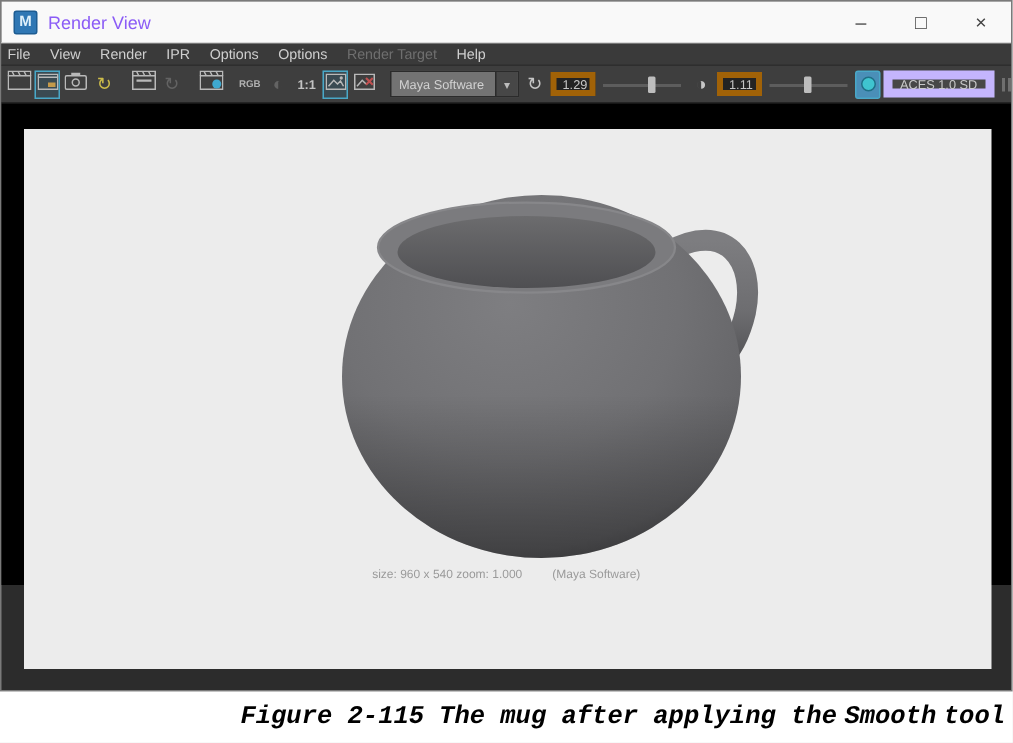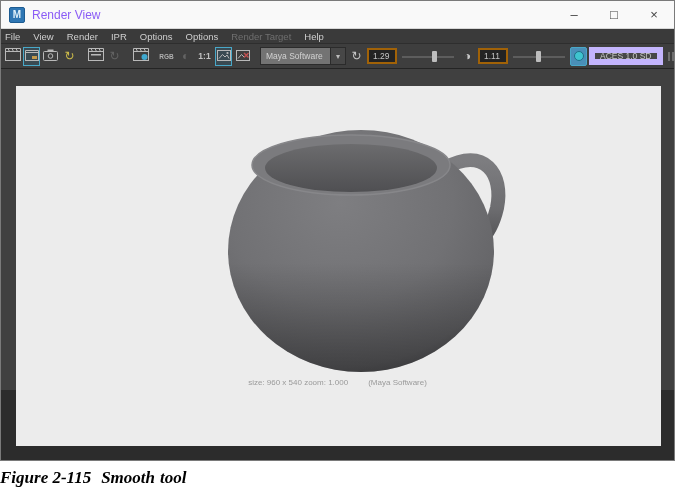--- a/index.html
+++ b/index.html
@@ -54,48 +54,48 @@
   .dropdown {
     width:86px; height:18px; background:#737373; border:1px solid #2b2b2b; display:flex;
     align-items:center; flex:0 0 auto;
   }
   .dropdown .val { flex:1; font-size:8.5px; color:#d2d2d2; padding-left:5px; }
   .dropdown .arrow {
     width:15px; height:100%; background:#474747; color:#bcbcbc; font-size:8px;
     display:flex; align-items:center; justify-content:center; border-left:1px solid #2b2b2b;
   }
   .numfield {
-    width:30px; height:16px; background:#232323; border:2px solid #a16207; color:#c5c5c5;
+    width:30px; height:16px; background:#232323; border:4px solid #a16207; color:#c5c5c5;
     font-size:8.5px; display:flex; align-items:center; padding-left:4px; flex:0 0 auto;
   }
   .slider { width:52px; height:11px; position:relative; flex:0 0 auto; margin:0 3px; }
   .slider .track { position:absolute; left:0; right:0; top:5px; height:2px; background:#5d5d5d; }
   .slider .handle { position:absolute; top:0; width:5px; height:11px; background:#bdbdbd; border-radius:1px; }
   .cm-sphere { width:10px; height:10px; border-radius:50%; background:#3fc4cf; border:1px solid #1f6f86; }
   .aces {
     height:18px; background:#474747; border:6px solid #c4b5fd; color:#c9c9c9; font-size:8.5px;
     display:flex; align-items:center; padding:0 5px; flex:0 0 auto;
   }
   .pause { display:flex; gap:2px; flex:0 0 auto; margin:0 3px; }
   .pause i { width:2px; height:9px; background:#6f6f6f; display:block; }
   .ipr-mem { font-size:8px; color:#b5b5b5; flex:0 0 auto; }
 
   
-  .viewport { position:relative; width:673px; height:321px; background:#404040; }
+  .viewport { position:relative; width:673px; height:321px; background:#000000; }
   .canvas { position:absolute; left:15px; top:17px; width:645px; height:360px; background:#ececec; }
   .statusbar {
     position:absolute; left:0; right:0; bottom:1px; height:14px;
     display:flex; align-items:center; justify-content:center; gap:20px;
     font-size:8px; color:#9a9a9a;
   }
 
   
   .caption {
     width:675px; height:34px; background:#ffffff; display:flex; align-items:center;
-    justify-content:flex-start; font-family:Liberation Serif, serif; font-style:italic;
+    justify-content:flex-end; font-family:Liberation Mono, monospace; font-style:italic;
     color:#000; font-size:17px;
   }
   .cap-label { font-weight:900; margin-right:10px; }
   .cap-text { font-weight:700; margin-right:5px; }
   .cap-keyword { font-weight:900; margin-right:5px; }
 </style>
 </head>
 <body>
 
 <div class="window">
@@ -290,15 +290,16 @@
     </div>
     <div class="statusbar">
       <span>size: 960 x 540 zoom: 1.000</span>
       <span>(Maya Software)</span>
     </div>
   </div>
 </div>
 
 <div class="caption">
   <span class="cap-label">Figure 2-115</span>
+  <span class="cap-text">The mug after applying the</span>
   <span class="cap-keyword">Smooth</span>
   <span class="cap-text">tool</span>
 </div>
 
 </body></html>

